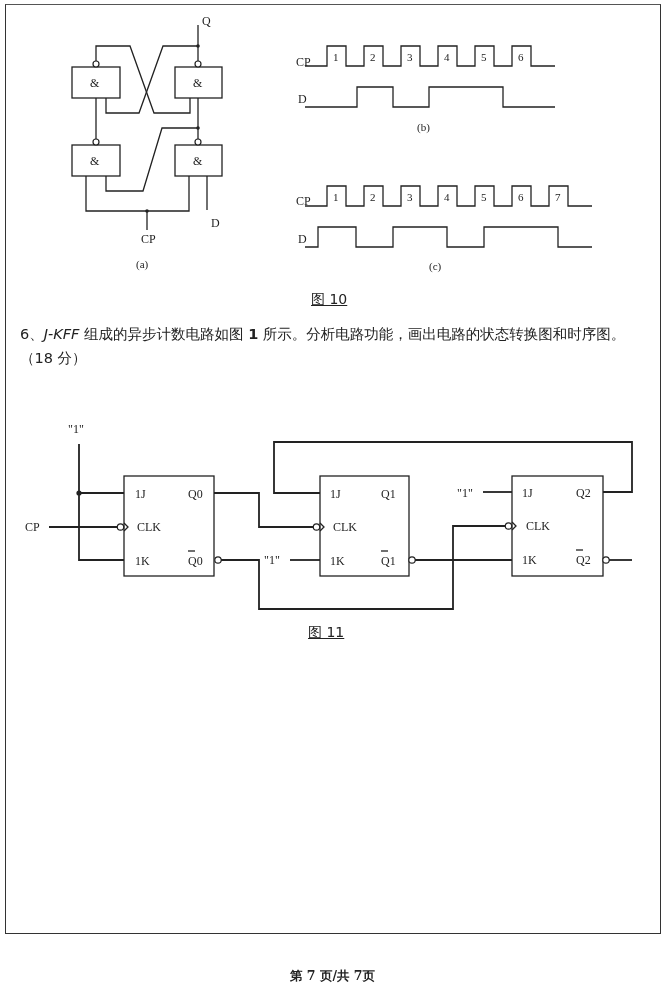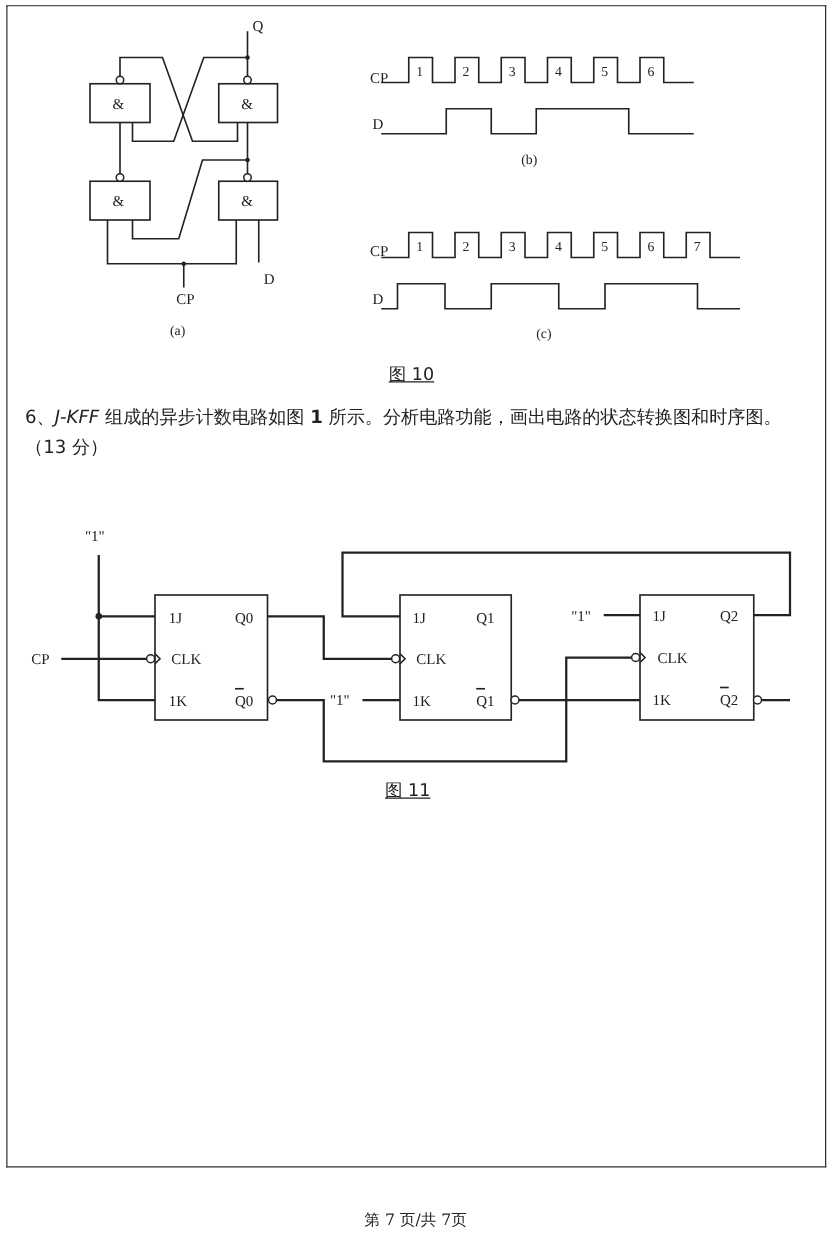--- a/index.html
+++ b/index.html
@@ -3,21 +3,21 @@
 <meta charset="utf-8">
 <style>
   html, body { margin:0; padding:0; background:#fff; }
   body { width:665px; height:990px; position:relative; overflow:hidden; font-family:"Liberation Serif", serif; color:#1a1a1a; }
   .frame { position:absolute; left:5px; top:4px; width:656px; height:930px; border:1.5px solid #333; border-top-color:#555; box-sizing:border-box; }
   svg { position:absolute; left:0; top:0; }
   .caption { position:absolute; font-family:"DejaVu Sans", sans-serif; font-size:14px; color:#222;text-decoration:underline; }
   .q-text { position:absolute; left:20px; top:322px; width:640px; font-family:"DejaVu Sans", sans-serif; font-size:14.5px; line-height:24px; color:#222; }
   .q-text i { font-style:italic;margin-top:48px; }
   .q-text b { font-weight:bold; }
-  .footer { position:absolute; left:0; width:665px; top:968px; text-align:center; font-family:"DejaVu Serif", serif; font-size:12.5px; color:#222; }
+  .footer { position:absolute; left:0; width:665px; top:968px; text-align:center; font-family:"DejaVu Serif", serif; font-size:12.5px; color:#222;font-weight:bold; }
   .lbl { font-family:"Liberation Serif", serif; font-size:12px; fill:#222; }
   .lbl-sm { font-family:"Liberation Serif", serif; font-size:11px; fill:#222; }
   .wire { stroke:#222; stroke-width:1.3; fill:none; }
   .wire-bold { stroke:#222; stroke-width:1.8; fill:none; }
   .box { stroke:#222; stroke-width:1.3; fill:#fff; }
   .bubble { stroke:#222; stroke-width:1.2; fill:#fff; }
   .dot { fill:#222; }
 </style>
 </head>
 <body>
@@ -158,18 +158,18 @@
     <path class="wire" d="M576 550 L583 550"></path>
     <circle class="bubble" cx="606" cy="560" r="3.2"></circle>
     <path class="wire-bold" d="M609 560 L632 560"></path>
   </g>
 </svg>
 
 <div class="caption" style="left:311px; top:291px;">图 10</div>
 
 <div class="q-text">
   <span>6、</span><i>J-KFF</i><span> 组成的异步计数电路如图 </span><b>1</b><span> 所示。分析电路功能，画出电路的状态转换图和时序图。</span><br>
-  <span>（13 分）</span>
+  <span>（18 分）</span>
 </div>
 
 <div class="caption" style="left:308px; top:624px;">图 11</div>
 
 <div class="footer">第 7 页/共 7页</div>
 
 </body></html>

